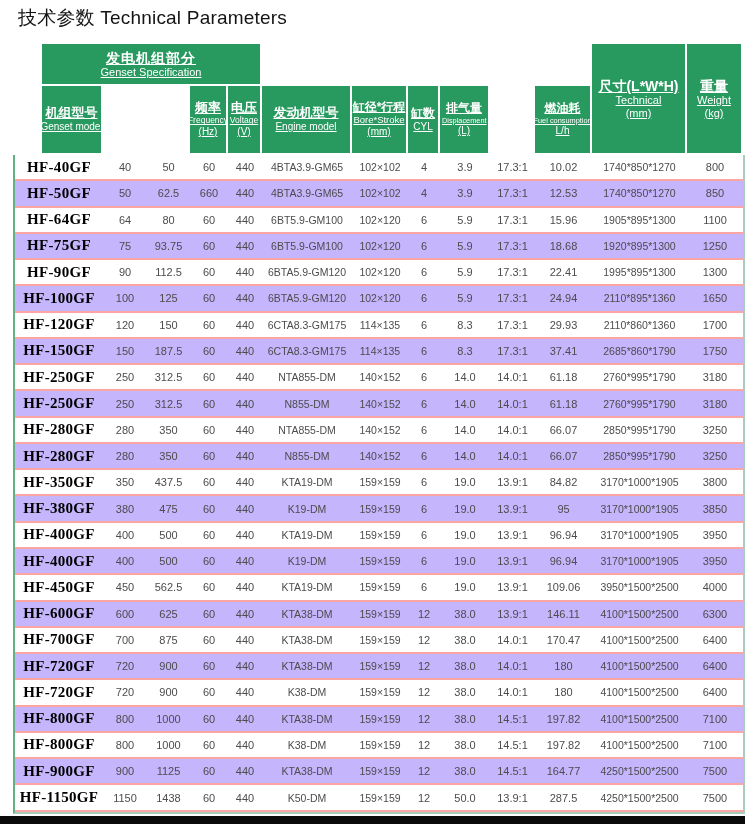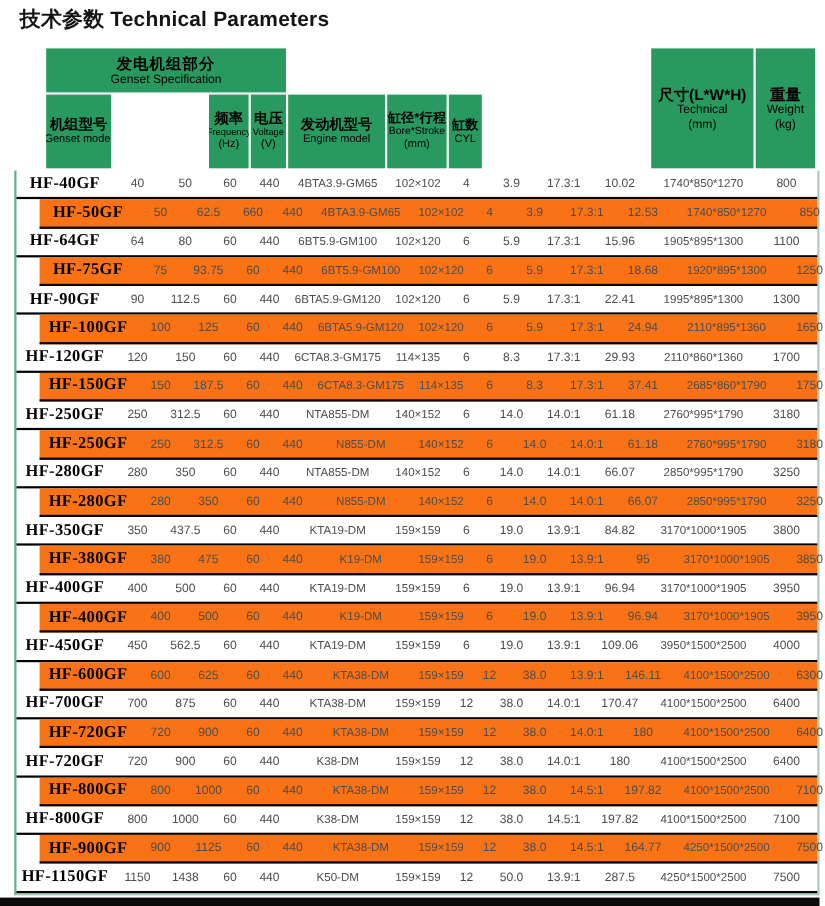--- a/index.html
+++ b/index.html
@@ -3,35 +3,35 @@
 <meta charset="utf-8">
 <style>
   html,body{margin:0;padding:0;}
   body{
     width:750px;height:824px;position:relative;overflow:hidden;
     background:#ffffff;
     font-family:"Liberation Sans", sans-serif;
   }
   .title{
     position:absolute;left:18px;top:5px;
-    font-size:19px;font-weight:bold;color:#141414;letter-spacing:0.2px;
+    font-size:19px;font-weight:normal;color:#141414;letter-spacing:0.2px;
     white-space:nowrap;
   }
   
   .thead{
     position:absolute;left:42px;top:44px;
     display:grid;
     grid-template-columns:59px 42px 41px 36px 32px 88px 54px 30px 48px 43px 55px 93px 54px;
     grid-template-rows:40px 42px 23px;
     gap:2px;
   }
   .hcell{
-    background:#28995f;color:#000000;
+    background:#28995f;color:#ffffff;
     display:flex;flex-direction:column;align-items:center;justify-content:center;
-    line-height:1.15;overflow:hidden;
+    line-height:1.15;overflow:hidden;text-decoration:underline;
   }
   .hcell .zh{font-weight:bold;font-size:13px;white-space:nowrap;}
   .hcell .en{font-size:10px;white-space:nowrap;}
   .hcell .unit{font-size:10px;white-space:nowrap;}
   .hcell.group .zh{font-size:14px;letter-spacing:1px;}
   .hcell.group .en{font-size:11px;}
   .hcell.big .zh{font-size:14px;}
   .hcell.big .en{font-size:11px;}
   .hcell.big .unit{font-size:11px;}
   .hcell.kwkva{font-weight:bold;font-size:12px;margin-top:32px;}
@@ -42,26 +42,26 @@
   .tbody{
     position:absolute;left:13px;top:155px;
     width:728px;
     border-left:2px solid #62b083;
     border-right:2px solid #a9cdbb;
     border-bottom:2px solid #a9cdbb;
     background:#ffffff;
   }
   .brow{
     height:26.28px;box-sizing:border-box;
-    border-bottom:2px solid #000000;
+    border-bottom:2px solid #fca5a5;
     display:grid;
     grid-template-columns:88px 44px 43px 38px 34px 90px 56px 32px 50px 45px 57px 95px 56px;
     align-items:center;
   }
-  .brow.stripe{background:#f97316;margin-left:21px;}
+  .brow.stripe{background:#c4b5fd;}
   .bcell{
     text-align:center;font-size:11px;color:#4c4c4c;white-space:nowrap;overflow:hidden;
   }
   .bcell.model{
     font-family:"Liberation Serif", serif;
     font-weight:bold;font-size:15px;color:#000000;letter-spacing:0.3px;
   }
   .bcell.engine,.bcell.bore,.bcell.dim{font-size:10.5px;}
   
   .bottom-bar{
@@ -114,20 +114,30 @@
   </div>
   <div class="hcell" style="grid-column:7;grid-row:2/4">
     <div class="zh" style="font-size:12px">缸径*行程</div>
     <div class="en small">Bore*Stroke</div>
     <div class="unit">(mm)</div>
   </div>
   <div class="hcell" style="grid-column:8;grid-row:2/4">
     <div class="zh" style="font-size:12px">缸数</div>
     <div class="en">CYL</div>
   </div>
+  <div class="hcell" style="grid-column:9;grid-row:2/4">
+    <div class="zh" style="font-size:12px">排气量</div>
+    <div class="en tinier">Displacement</div>
+    <div class="unit">(L)</div>
+  </div>
+  <div class="hcell" style="grid-column:11;grid-row:2/4">
+    <div class="zh" style="font-size:12px">燃油耗</div>
+    <div class="en tinier">Fuel consumption</div>
+    <div class="unit">L/h</div>
+  </div>
 </div>
 
 <div class="tbody">
     <div class="brow">
     <span class="bcell model">HF-40GF</span>
     <span class="bcell">40</span>
     <span class="bcell">50</span>
     <span class="bcell">60</span>
     <span class="bcell">440</span>
     <span class="bcell engine">4BTA3.9-GM65</span>

